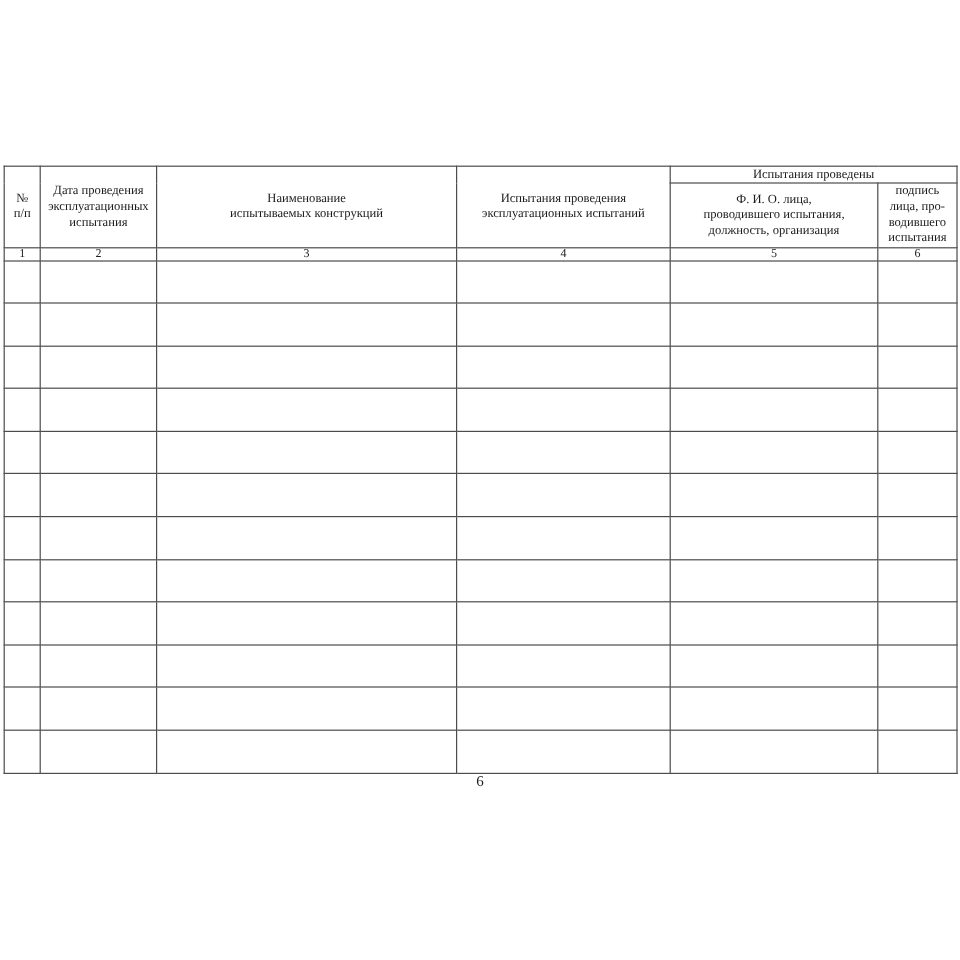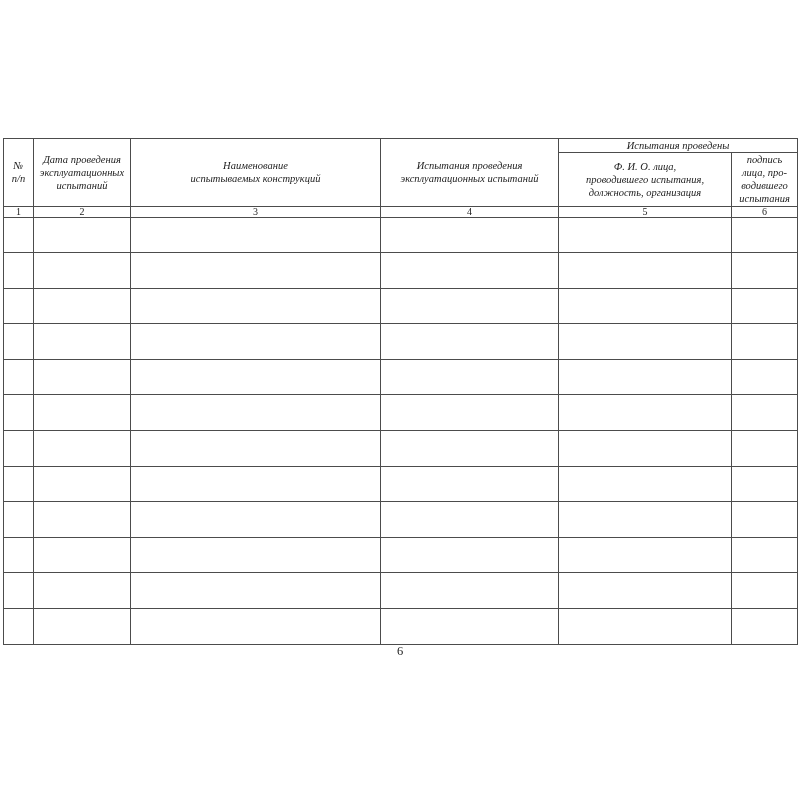--- a/index.html
+++ b/index.html
@@ -28,21 +28,20 @@
     padding: 0 2px;
     text-align: center;
     vertical-align: middle;
     font-weight: normal;
     overflow: hidden;
   }
   .log-table th {
     font-size: 10.5px;
     line-height: 1.25;
     white-space: pre-line;
-    font-style: italic;
   }
   tr.spanner-row th.spanner-cell { height: 13px; line-height: 1.1; }
   tr.sub-row th { height: 50px; }
   tr.num-row td { height: 10px; font-size: 10px; line-height: 1; }
   tbody.body-rows td { height: 34.6px; }
   .pagenum {
     position: absolute;
     top: 644px; left: 0;
     width: 800px;
     text-align: center;
@@ -63,21 +62,21 @@
       <col style="width:178px">
       <col style="width:173px">
       <col style="width:66px">
     </colgroup>
     <thead>
       <tr class="spanner-row">
         <th rowspan="2">№
 п/п</th>
         <th rowspan="2">Дата проведения
 эксплуатационных
-испытаний</th>
+испытания</th>
         <th rowspan="2">Наименование
 испытываемых конструкций</th>
         <th rowspan="2">Испытания проведения
 эксплуатационных испытаний</th>
         <th colspan="2" class="spanner-cell">Испытания проведены</th>
       </tr>
       <tr class="sub-row">
         <th>Ф. И. О. лица,
 проводившего испытания,
 должность, организация</th>

